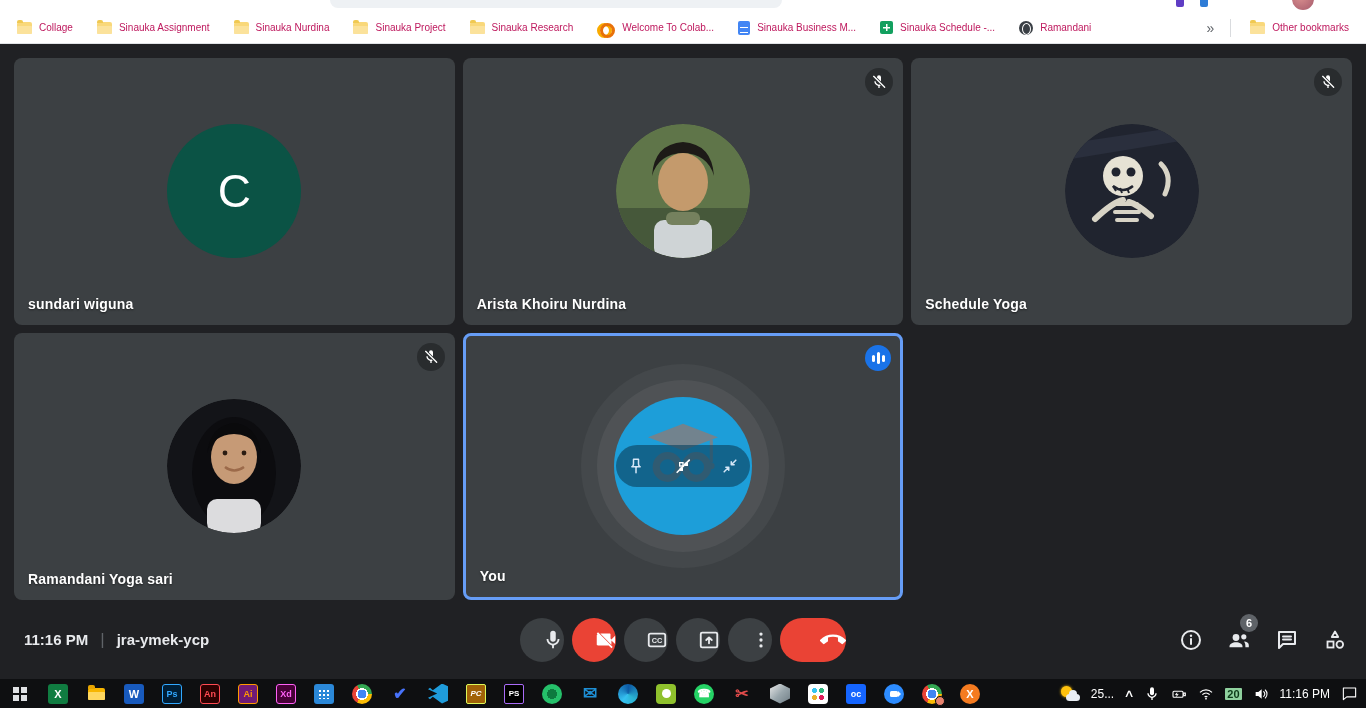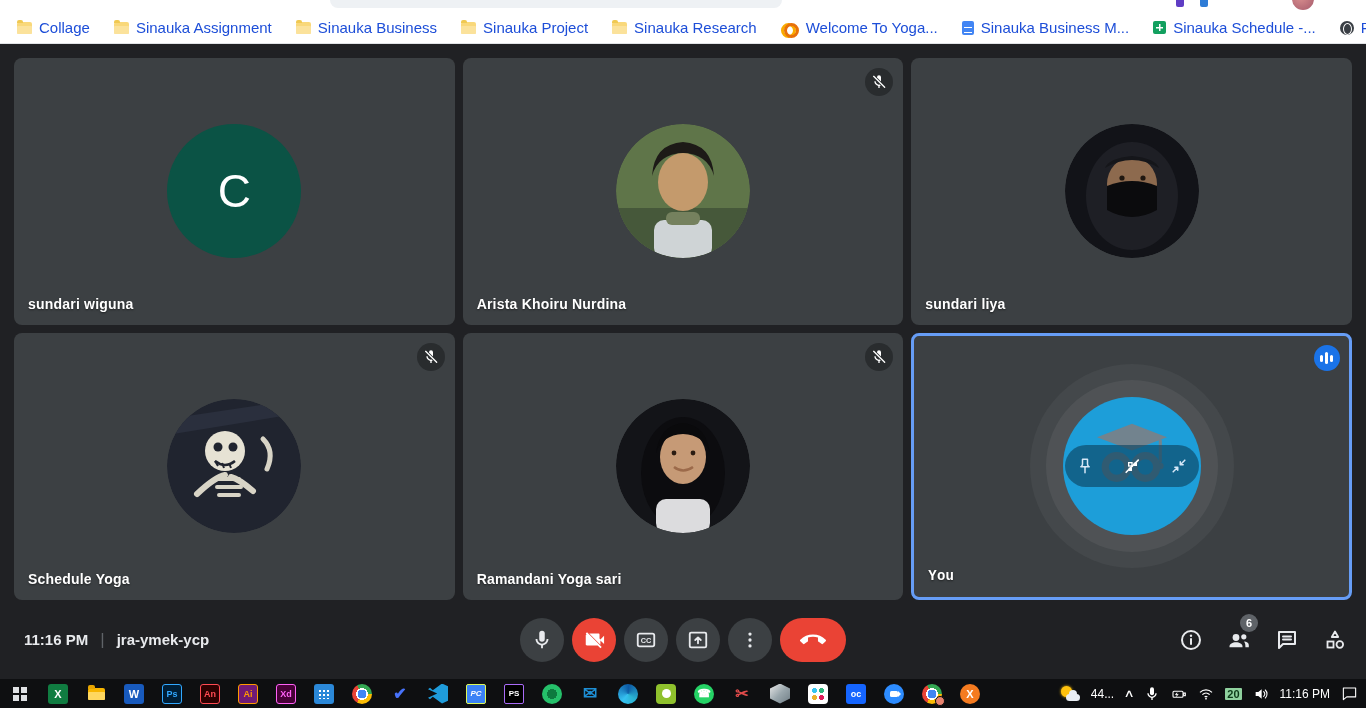--- a/index.html
+++ b/index.html
@@ -14,21 +14,21 @@
   .speck-1 { left:1176px; background:#5f3dc4; }
   .speck-2 { left:1200px; background:#2f7cd6; }
   .avatar-partial { position:absolute; left:1292px; top:-12px; width:22px; height:22px;
                     border-radius:50%; background:radial-gradient(circle at 40% 40%, #d98f8f, #a55a6b); }
 
   
   .bookmarks-bar { display:flex; align-items:center; width:1366px; height:32px; background:#fff;
                    border-bottom:1px solid #e1e3e6; padding:0 8px; gap:6px; }
   .bm { display:flex; align-items:center; gap:7px; padding:4px 9px; border-radius:13px; cursor:pointer;
         white-space:nowrap; }
-  .bm-label { font-size:15px; color:#1d4ed8; }
+  .bm-label { font-size:10px; color:#be185d; }
   .ic-folder { width:15px; height:12px; background:#f9d87a; border-radius:2px; position:relative; }
   .ic-folder::before { content:""; position:absolute; top:-2px; left:0; width:6px; height:3px;
                        background:#f0c952; border-radius:2px 2px 0 0; }
   .ic-folder::after { content:""; position:absolute; bottom:0; left:0; right:0; height:8px;
                       background:#fbe29b; border-radius:1px; }
   .ic-colab { position:relative; width:18px; height:12px; }
   .ic-colab::before, .ic-colab::after { content:""; position:absolute; top:1px; width:9px; height:9px;
                       border-radius:50%; border:3px solid #f9ab00; }
   .ic-colab::before { left:0; }
   .ic-colab::after { right:0; border-color:#e8710a; }
@@ -43,21 +43,21 @@
   .ic-globe::after { content:""; position:absolute; left:3px; top:2px; width:7px; height:10px;
                      border:1.5px solid #fff; border-radius:50%; }
   .bm-chevron { font-size:14px; color:#5f6368; padding:2px 6px; cursor:pointer; }
   .bm-sep { width:1px; height:18px; background:#d9dbde; margin:0 4px; }
 
   
   .meet { position:relative; width:1366px; height:635px; background:#202124; }
   .grid { position:absolute; top:14px; left:14px; right:14px; display:grid;
           grid-template-columns:repeat(3, 1fr); grid-template-rows:267px 267px; gap:8px; }
   .tile { position:relative; background:#3c4043; border-radius:8px; overflow:hidden; }
-  .tile.self { border:3px solid #669df6;font-family:Liberation Mono, monospace; }
+  .tile.self { border:3px solid #669df6; }
   .p-name { position:absolute; left:14px; bottom:13px; color:#fff; font-size:14px; font-weight:600;
             letter-spacing:.2px; text-shadow:0 1px 2px rgba(0,0,0,.5); }
   .mute-badge { position:absolute; top:10px; right:10px; width:28px; height:28px; border-radius:50%;
                 background:rgba(26,27,30,.55); display:flex; align-items:center; justify-content:center; }
   .mute-badge svg { width:16px; height:16px; }
   .avatar-wrap { position:absolute; left:50%; top:133px; transform:translate(-50%,-50%); }
   .avatar-initial { width:134px; height:134px; border-radius:50%; background:#0b5345;
                     display:flex; align-items:center; justify-content:center;
                     color:#fff; font-size:46px; font-weight:400; }
   .avatar-photo { width:134px; height:134px; border-radius:50%; display:block; }
@@ -80,21 +80,21 @@
   .audio-indicator i:nth-child(3){height:7px;}
 
   
   .meet-bottom { position:absolute; left:0; right:0; bottom:0; height:79px;
                  display:flex; align-items:center; }
   .mb-left { position:absolute; left:24px; display:flex; align-items:center; gap:12px;
              color:#e8eaed; font-size:15px; font-weight:700; }
   .mb-sep { color:#5f6368; font-weight:400; font-size:17px; }
   .controls { position:absolute; left:50%; transform:translateX(-50%); display:flex; align-items:center; gap:8px; }
   .ctl { width:44px; height:44px; border-radius:50%; background:#3c4043; border:none; cursor:pointer;
-         display:flex; align-items:center; justify-content:center; }
+         display:flex; align-items:center; justify-content:flex-end; }
   .ctl svg { width:22px; height:22px; }
   .ctl.danger { background:#ea4335; }
   .ctl.hangup { width:66px; border-radius:22px; background:#ea4335; }
   .mb-right { position:absolute; right:18px; display:flex; align-items:center; gap:22px; }
   .mb-ricon { position:relative; width:26px; height:26px; cursor:pointer; display:flex;
               align-items:center; justify-content:center; }
   .mb-ricon svg { width:24px; height:24px; }
   .count-badge { position:absolute; top:-13px; right:-6px; min-width:18px; height:18px; border-radius:50%;
                  background:#5f6368; color:#fff; font-size:11px; display:flex; align-items:center;
                  justify-content:center; font-weight:600; }
@@ -120,21 +120,21 @@
   .tb-calendar .glyph { width:12px; height:10px;
       background:radial-gradient(circle 1.2px, #fff 99%, transparent) 0 0/4px 4px; }
   .tb-chrome, .tb-chromeprofile { border-radius:50%;
       background:radial-gradient(circle at 50% 50%, #4285f4 0 4.5px, #fff 4.5px 6px, transparent 6px),
                  conic-gradient(from -30deg, #34a853 0 120deg, #fbbc05 0 240deg, #ea4335 0 360deg); }
   .tb-chromeprofile .glyph { position:absolute; bottom:-2px; right:-3px; width:10px; height:10px;
       border-radius:50%; background:#e8836f; border:1px solid #0e0f11; }
   .tb-todo { color:#4772fa; font-size:16px; }
   .tb-vscode { background:#1f9cdb;
       clip-path:polygon(70% 0%,100% 14%,100% 86%,70% 100%,24% 66%,10% 79%,0% 71%,46% 50%,0% 29%,10% 21%,24% 34%); }
-  .tb-pycharm { background:#3b82f6; border:1px solid #ddf858; border-radius:2px; color:#fff; font-size:8px;font-style:italic; }
+  .tb-pycharm { background:#a16207; border:1px solid #ddf858; border-radius:2px; color:#fff; font-size:8px;font-style:italic; }
   .tb-phpstorm { background:#000; border:1px solid #a96bf8; border-radius:2px; color:#fff; font-size:8px; }
   .tb-greenapp { border-radius:50%;
       background:radial-gradient(circle, #0d7a3f 0 5px, #25c06a 5px 100%); }
   .tb-mail { color:#1e8fd5; font-size:17px; }
   .tb-edge { border-radius:50%;
       background:conic-gradient(from 220deg, #35c1f1, #0c59a4 40%, #2bb3d2 75%, #35c1f1); }
   .tb-android { background:#8fc12d; border-radius:4px; }
   .tb-android .glyph { width:9px; height:9px; border-radius:50%; background:#fff; }
   .tb-whatsapp { background:#25d366; border-radius:50%; color:#fff; font-size:11px; }
   .tb-snip { color:#e14b4b; font-size:16px; }
@@ -181,33 +181,33 @@
   <div class="bm">
     <span class="ic-folder"></span>
     <span class="bm-label">Collage</span>
   </div>
   <div class="bm">
     <span class="ic-folder"></span>
     <span class="bm-label">Sinauka Assignment</span>
   </div>
   <div class="bm">
     <span class="ic-folder"></span>
-    <span class="bm-label">Sinauka Business</span>
+    <span class="bm-label">Sinauka Nurdina</span>
   </div>
   <div class="bm">
     <span class="ic-folder"></span>
     <span class="bm-label">Sinauka Project</span>
   </div>
   <div class="bm">
     <span class="ic-folder"></span>
     <span class="bm-label">Sinauka Research</span>
   </div>
   <div class="bm">
     <span class="ic-colab"></span>
-    <span class="bm-label">Welcome To Yoga...</span>
+    <span class="bm-label">Welcome To Colab...</span>
   </div>
   <div class="bm">
     <span class="ic-docs"></span>
     <span class="bm-label">Sinauka Business M...</span>
   </div>
   <div class="bm">
     <span class="ic-sheets"></span>
     <span class="bm-label">Sinauka Schedule -...</span>
   </div>
   <div class="bm">
@@ -253,41 +253,20 @@
       </div>
       <div class="mute-badge">
         <svg viewBox="0 0 24 24" fill="#fff">
             <path d="M15 11V5a3 3 0 0 0-6 0v.2L15 11.2zM12 16c-2.76 0-5-2.24-5-5H5c0 3.53 2.61 6.43 6 6.92V21h2v-3.08c.57-.08 1.12-.24 1.63-.46l-1.66-1.66c-.31.06-.64.1-.97.1z"></path>
             <path d="M4 3.5 20.5 20" stroke="#fff" stroke-width="2" stroke-linecap="round"></path>
           </svg>
       </div>
       <div class="p-name">Arista Khoiru Nurdina</div>
     </div>
 
-    <div class="tile">
-      <div class="avatar-wrap">
-        <svg class="avatar-photo" viewBox="0 0 134 134">
-          <defs>
-              <clipPath id="cpS">
-                <circle cx="67" cy="67" r="67"></circle>
-              </clipPath>
-            </defs>
-          <g clip-path="url(#cpS)">
-            <rect width="134" height="134" fill="#121318"></rect>
-            <ellipse cx="67" cy="72" rx="46" ry="54" fill="#1e1f25"></ellipse>
-            <ellipse cx="67" cy="60" rx="25" ry="27" fill="#8d6a4e"></ellipse>
-            <path d="M42 62 Q67 52 92 62 L92 86 Q67 100 42 86 Z" fill="#0b0b0d"></path>
-            <circle cx="57" cy="54" r="2.6" fill="#201710"></circle>
-            <circle cx="78" cy="54" r="2.6" fill="#201710"></circle>
-            <path d="M40 44 Q67 28 94 44 Q90 34 67 32 Q44 34 40 44Z" fill="#15161a"></path>
-          </g>
-        </svg>
-      </div>
-      <div class="p-name">sundari liya</div>
-    </div>
 
     <div class="tile">
       <div class="avatar-wrap">
         <svg class="avatar-photo" viewBox="0 0 134 134">
           <defs>
               <clipPath id="cpP">
                 <circle cx="67" cy="67" r="67"></circle>
               </clipPath>
             </defs>
           <g clip-path="url(#cpP)">
@@ -538,21 +517,21 @@
       </div>
       <div class="tb-icon tb-xampp">
         <span class="glyph">X</span>
       </div>
     </div>
   <div class="tb-tray">
     <div class="tray-item weather">
       <span class="sun"></span>
         <span class="cloud"></span>
     </div>
-    <div class="tray-item tray-text">44...</div>
+    <div class="tray-item tray-text">25...</div>
     <div class="tray-item chev">∧</div>
     <div class="tray-item">
       <svg class="tray-svg" viewBox="0 0 24 24" fill="#fff">
         <path d="M12 14a3 3 0 0 0 3-3V5a3 3 0 0 0-6 0v6a3 3 0 0 0 3 3z"></path>
         <path d="M17 11c0 2.76-2.24 5-5 5s-5-2.24-5-5H5c0 3.53 2.61 6.43 6 6.92V21h2v-3.08c3.39-.49 6-3.39 6-6.92h-2z"></path>
       </svg>
     </div>
     <div class="tray-item">
       <svg class="tray-svg" viewBox="0 0 24 24" fill="none" stroke="#fff" stroke-width="1.6">
         <rect x="3" y="8" width="15" height="9" rx="1.5"></rect>

